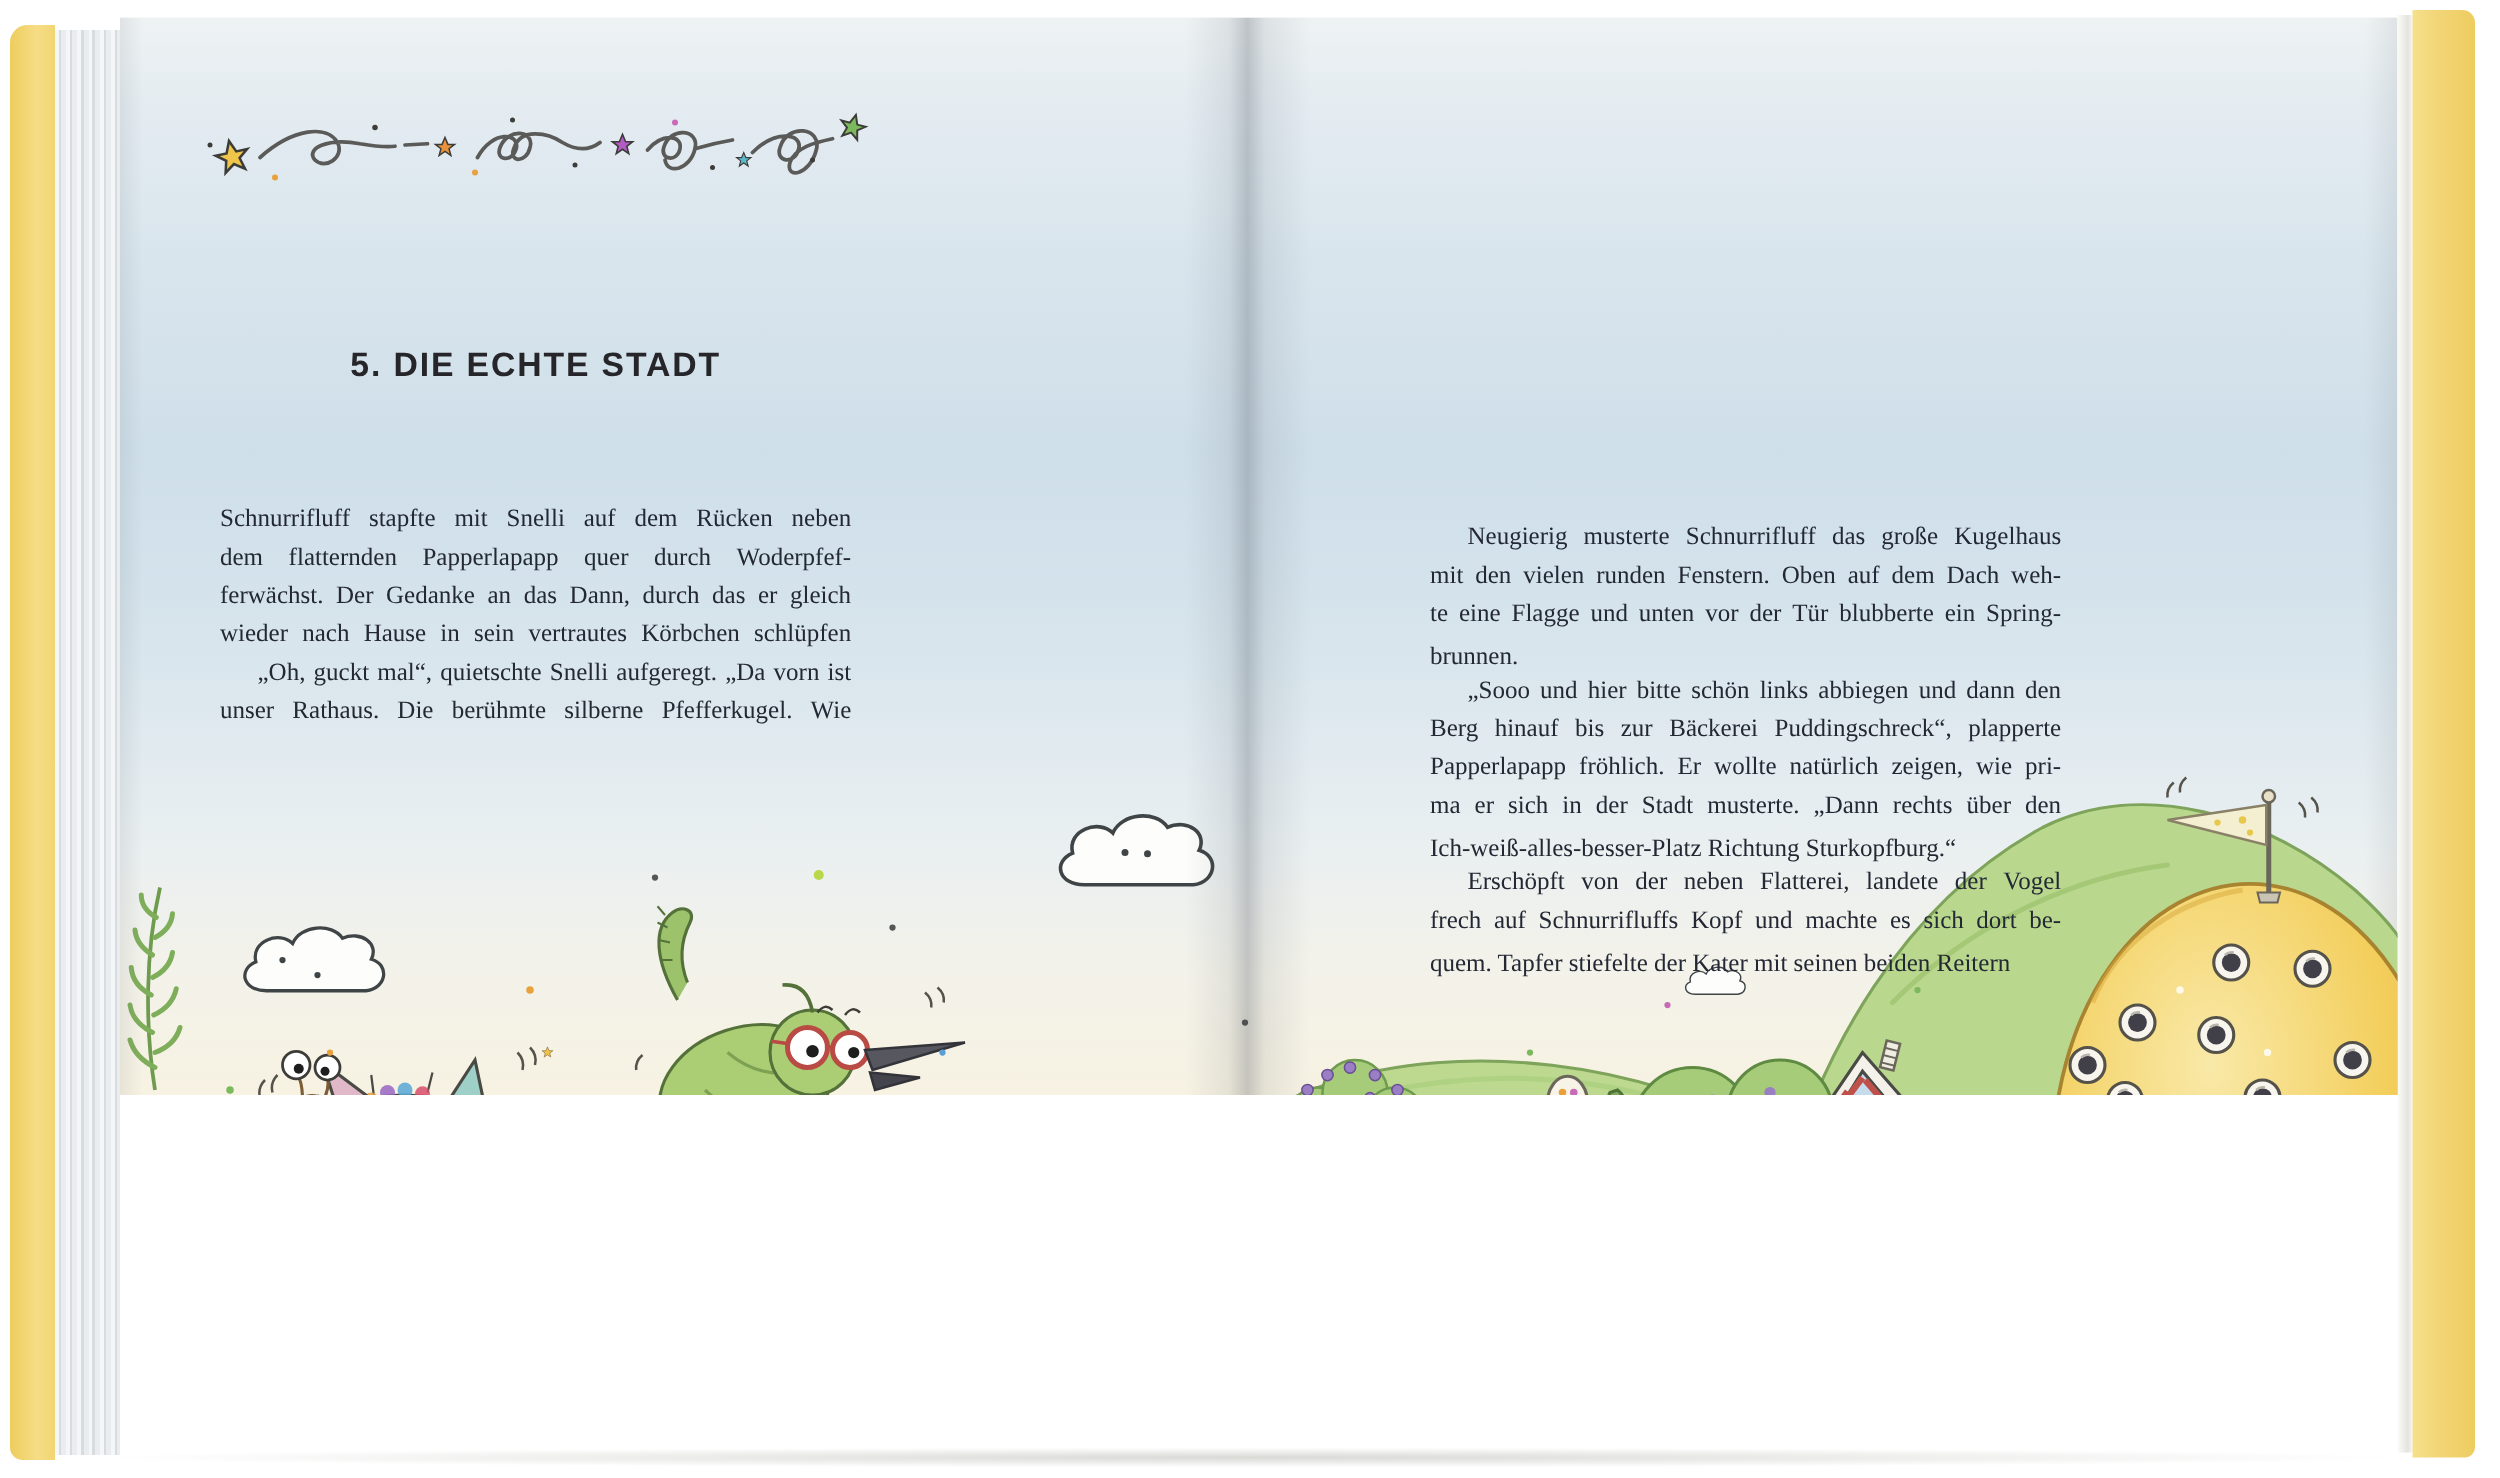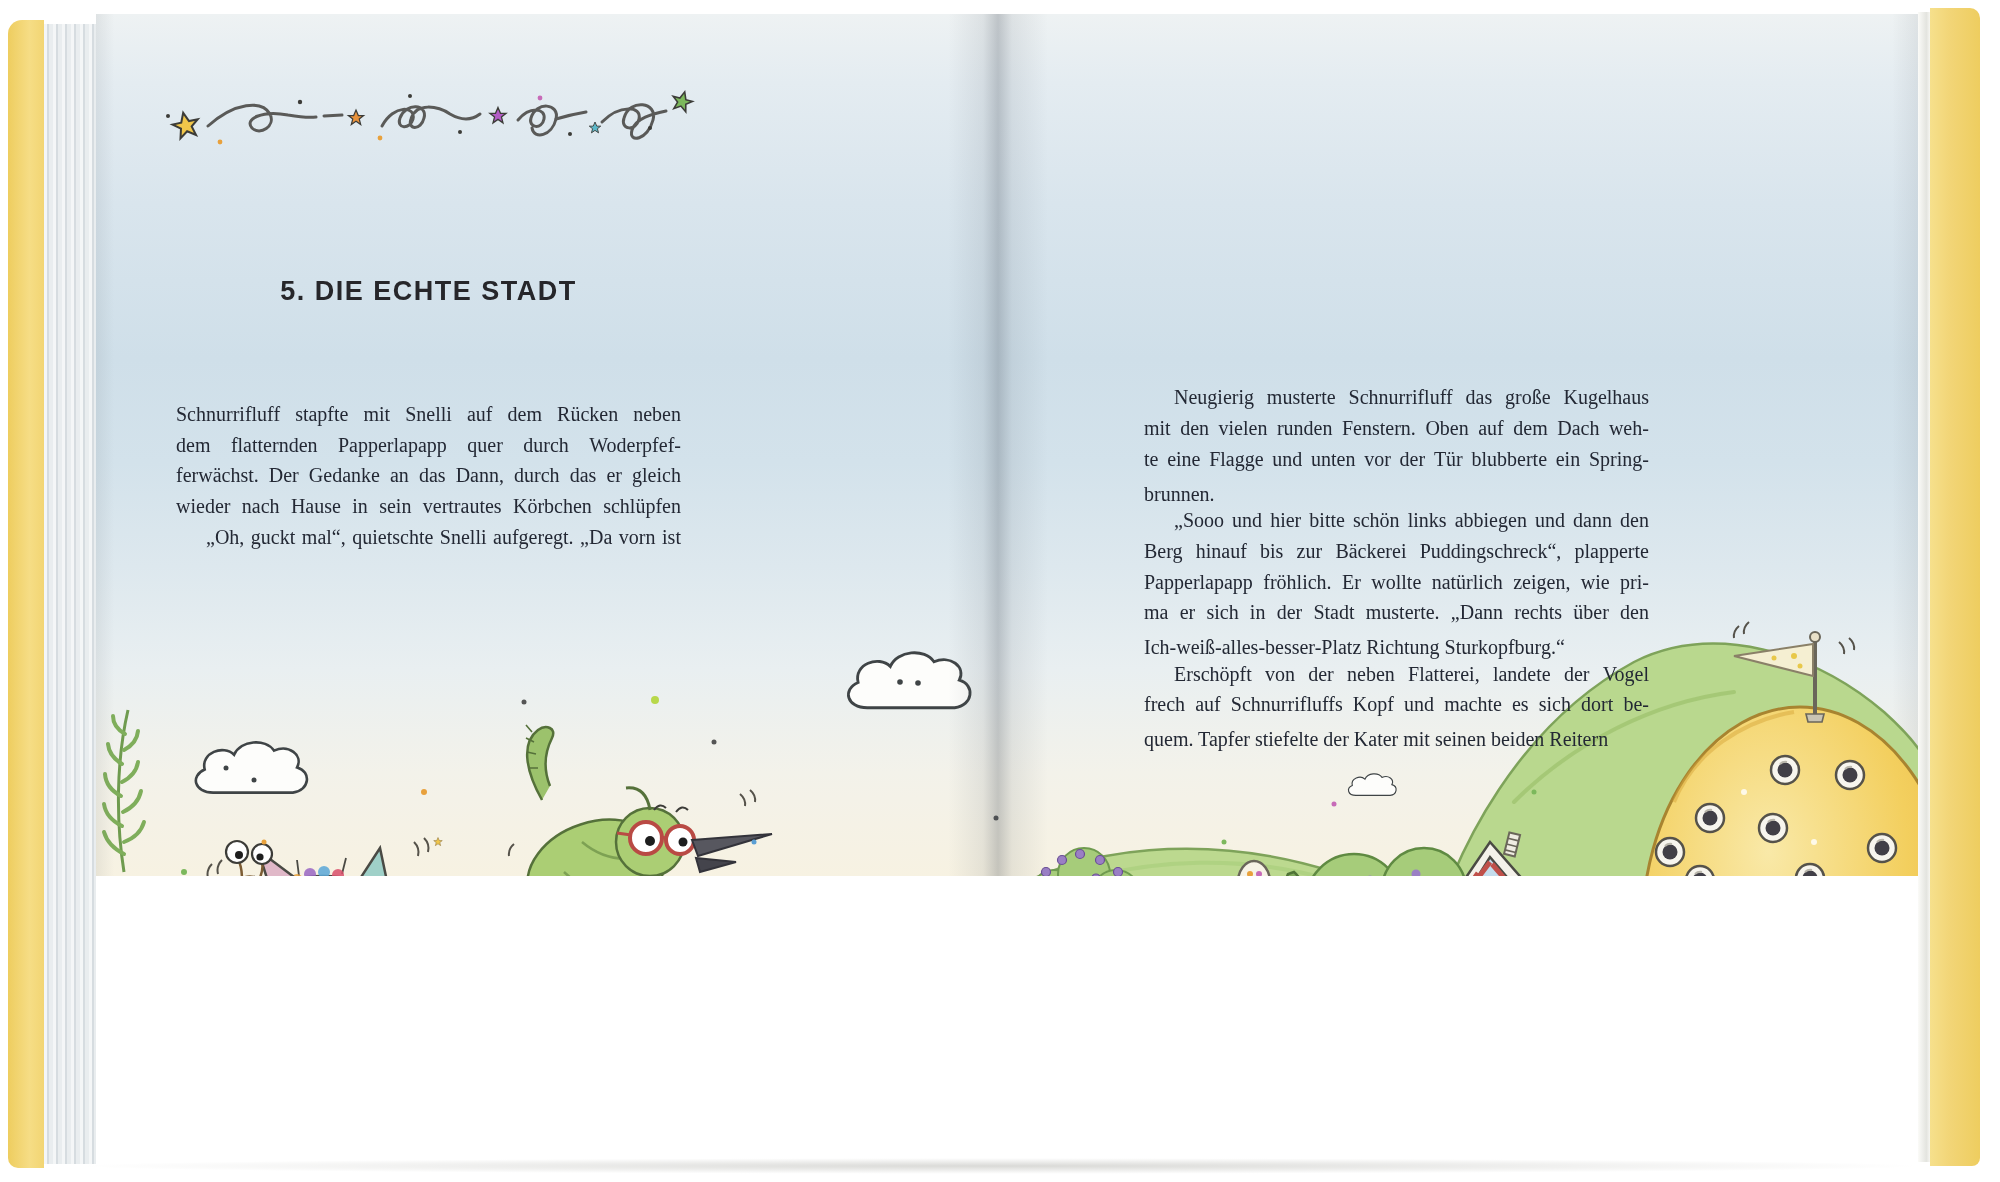--- a/index.html
+++ b/index.html
@@ -132,20 +132,29 @@
             <span>„Oh,</span>
             <span>guckt</span>
             <span>mal“,</span>
             <span>quietschte</span>
             <span>Snelli</span>
             <span>aufgeregt.</span>
             <span>„Da</span>
             <span>vorn</span>
             <span>ist</span>
           </div>
+          <div class="tline tjust">
+            <span>unser</span>
+            <span>Rathaus.</span>
+            <span>Die</span>
+            <span>berühmte</span>
+            <span>silberne</span>
+            <span>Pfefferkugel.</span>
+            <span>Wie</span>
+          </div>
         </div>
     </div>
 
     
     <div class="textblock tb-right hdr">
       <div class="para indent">
           <div class="tline tjust">
             <span>Neugierig</span>
             <span>musterte</span>
             <span>Schnurrifluff</span>

